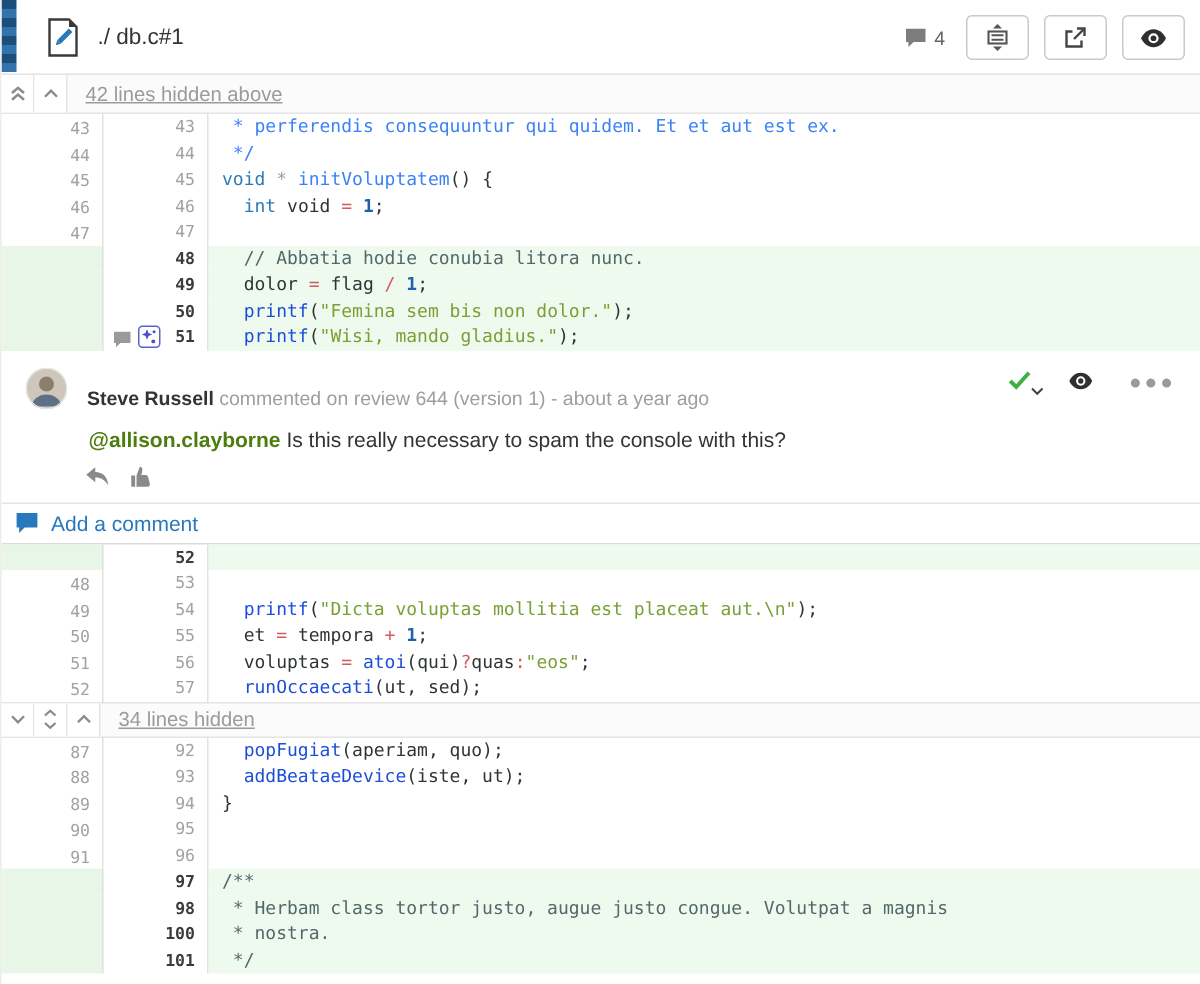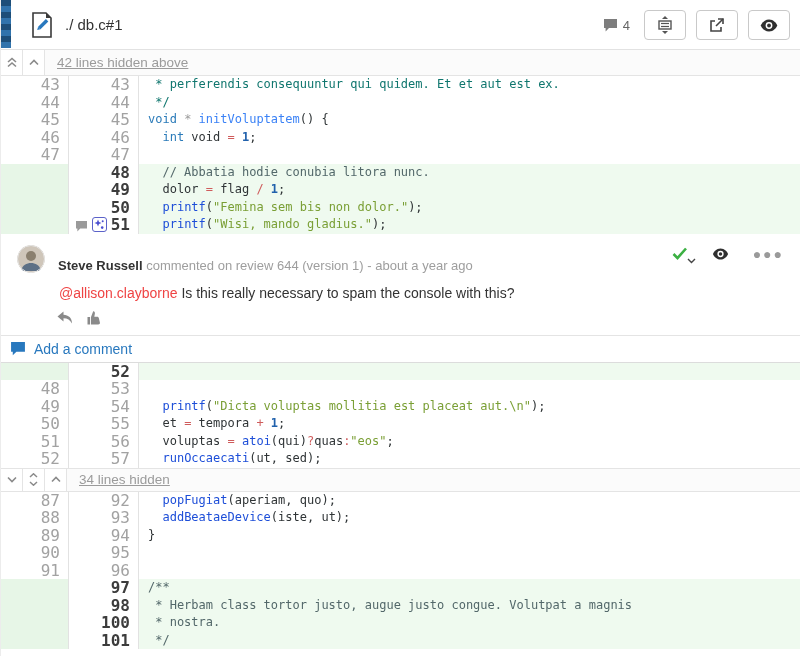--- a/index.html
+++ b/index.html
@@ -26,43 +26,43 @@
   .icell { width:22px; border-right:1px solid #e4e4e4; display:flex; align-items:center; justify-content:center; background:#fff; }
   .hlabel { display:flex; align-items:center; padding-left:12px; }
 
   
   .diff-block { width:100%; }
   .drow { display:flex; height:17.5px; }
   .cell { height:17.5px; line-height:17.5px; }
   .oldc { width:68px; border-right:1px solid #e2e2e2; text-align:right; }
   .newc { width:70px; border-right:1px solid #e2e2e2; display:flex; align-items:center; justify-content:flex-end; position:relative; }
   .codec { flex:1; overflow:hidden; }
-  .ln { font-family:"DejaVu Sans Mono", monospace; font-size:16px; color:#a2a2a2; padding-right:8px; }
+  .ln { font-family:"DejaVu Sans Mono", monospace; font-size:11px; color:#a2a2a2; padding-right:8px; }
   .drow.add .ln { color:#3c3c3c; font-weight:bold; }
   .drow.add .oldc { background:#e7f6e7; }
   .drow.add .codec { background:#effaef; }
   .codec pre { font-family:"DejaVu Sans Mono", monospace; font-size:12px; line-height:17.5px; padding-left:9px; white-space:pre; }
-  .s-p{color:#2f3436} .s-cl{color:#0f766e} .s-cm{color:#53686a} .s-kw{color:#2b7bb9}
+  .s-p{color:#2f3436} .s-cl{color:#3b82f6} .s-cm{color:#53686a} .s-kw{color:#2b7bb9}
   .s-fd{color:#3b82f6} .s-fc{color:#1d4ed8} .s-st{color:#7a9f35}
   .s-nu{color:#2161ac;font-weight:bold} .s-op{color:#cf5c5c} .s-og{color:#9a9a9a}
   .flagwrap { position:absolute; left:6px; top:1px; display:flex; gap:4px; align-items:center; }
   .ai-flag { width:15px; height:15px; border:1px solid #5b62c9; border-radius:3px; background:#fff; display:flex; align-items:center; justify-content:center; }
 
   
   .comment-section { border-bottom:1px solid #dcdcdc; background:#fff; }
   .rc-head { display:flex; align-items:flex-end; padding:11px 14px 0 16px; position:relative; }
   .avatar { width:28px; height:28px; border-radius:50%; overflow:hidden; flex:none; }
   .rc-title { margin-left:13px; font-size:13px; color:#9e9e9e; }
   .rc-title b { color:#333; font-size:13px; }
   .rc-head-icons { position:absolute; right:16px; top:12px; display:flex; align-items:center; gap:24px; }
   .check-wrap { position:relative; display:flex; }
   .check-chev { position:absolute; right:-8px; bottom:-4px; }
   .dots { color:#9a9a9a; font-size:14px; letter-spacing:2px; cursor:pointer; }
   .rc-body { padding:12px 16px 0 58px; font-size:14px; color:#333; }
-  .rc-body a { color:#ef4444; text-decoration:none; cursor:pointer; }
+  .rc-body a { color:#4d7c0f; text-decoration:none; cursor:pointer;font-weight:bold; }
   .rc-actions { padding:10px 0 10px 56px; display:flex; gap:14px; align-items:center; }
   .add-comment-row { border-top:1px solid #e4e4e4; height:27px; display:flex; align-items:center; gap:8px; padding-left:9px; }
   .add-comment-row span { color:#2878be; font-size:14px; cursor:pointer; }
   svg { display:block; }
 </style>
 </head>
 <body>
 
 <div class="panel">
 

